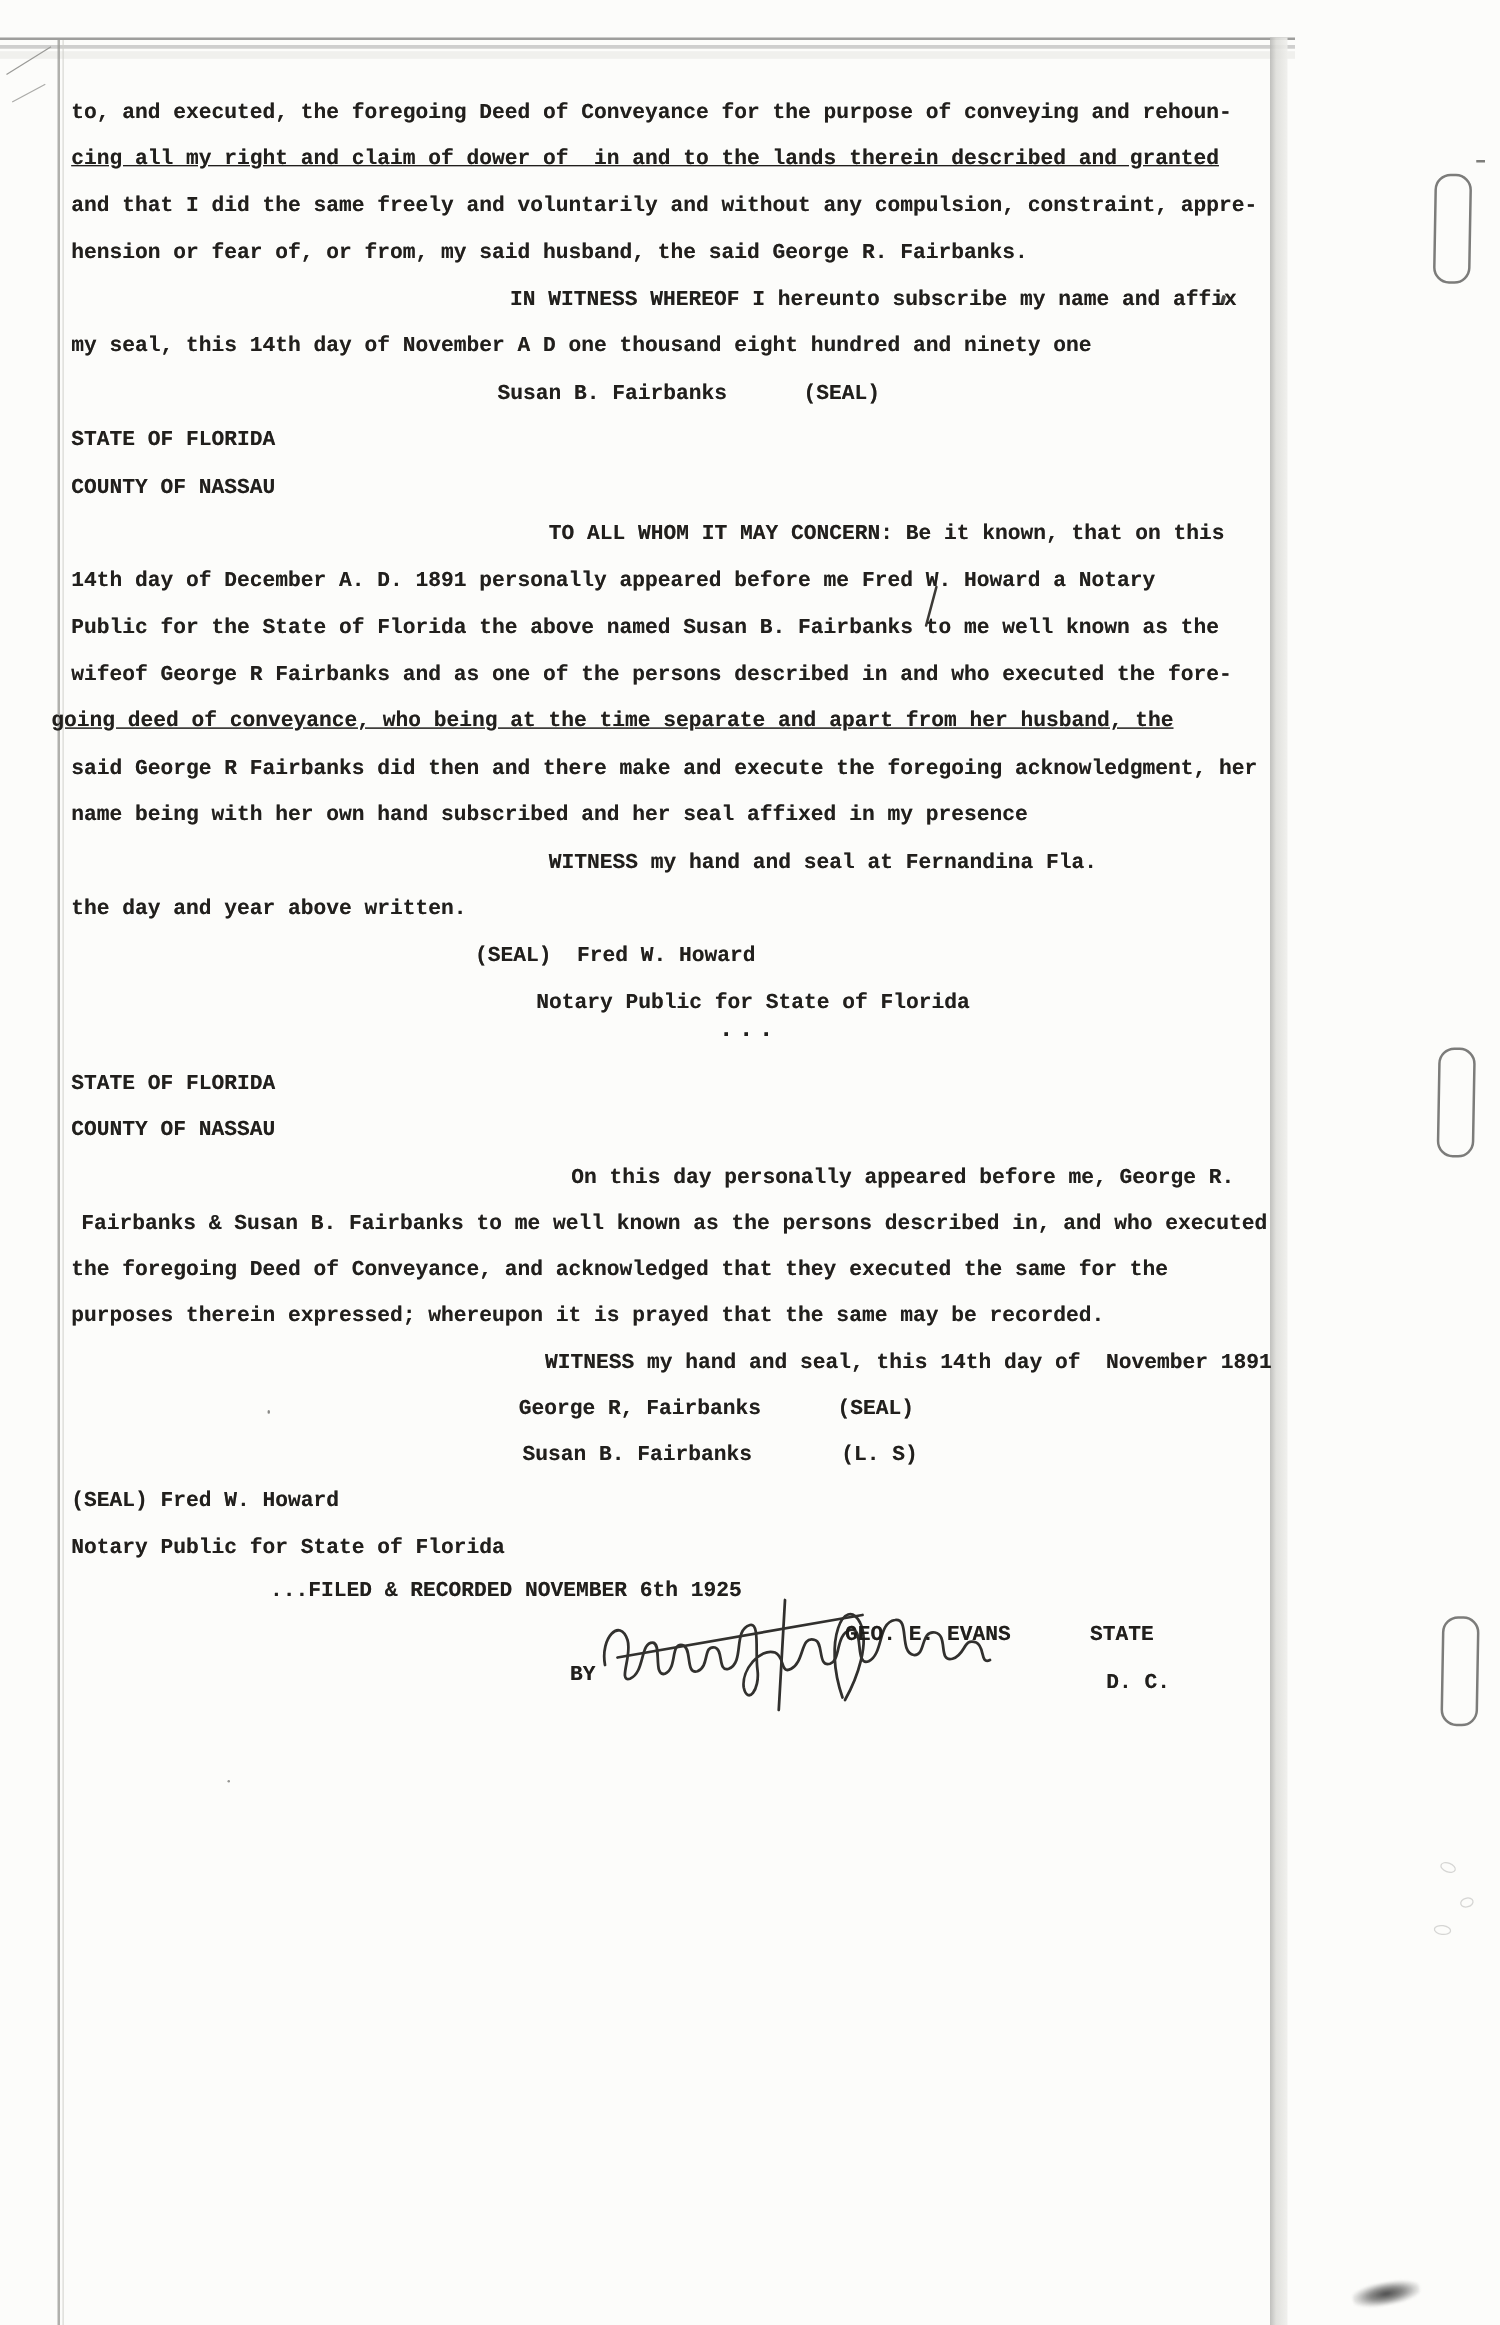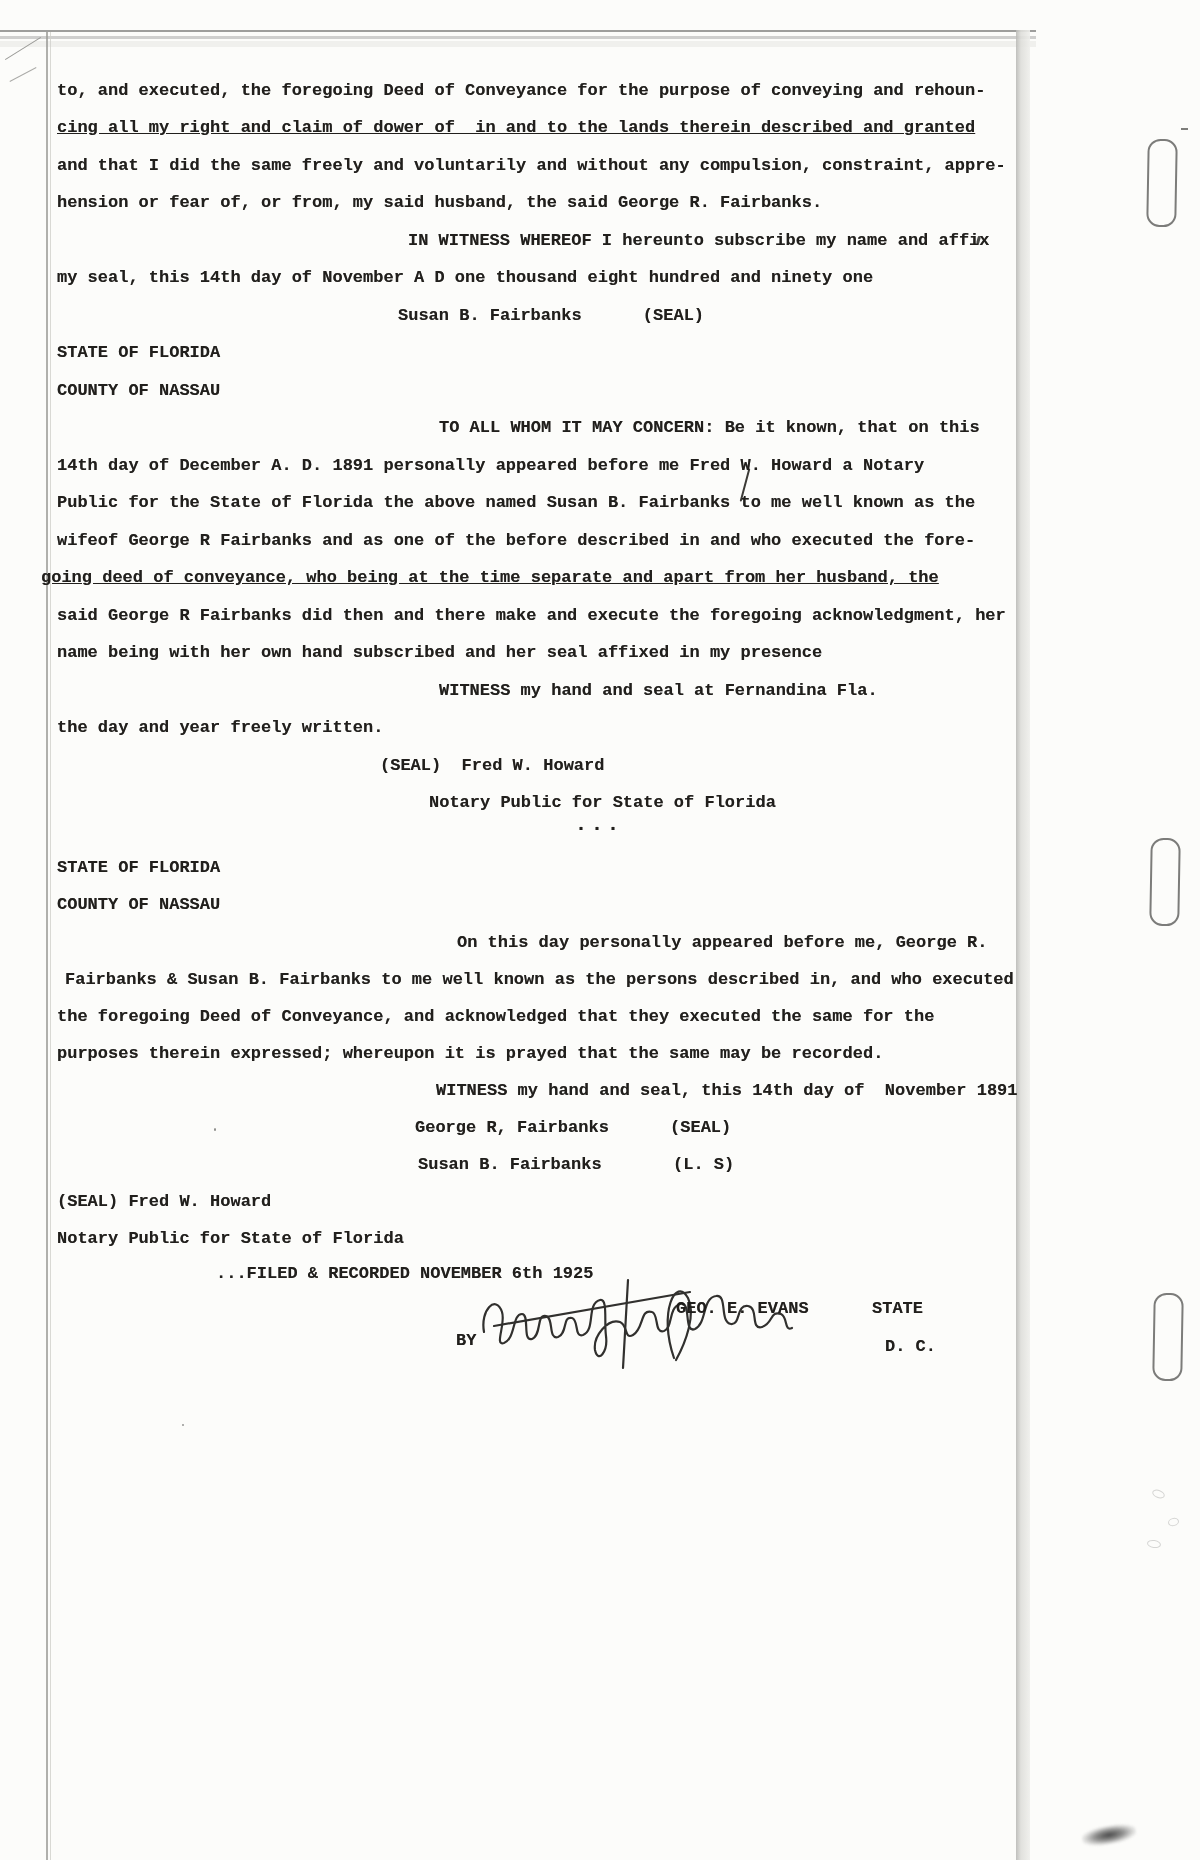--- a/index.html
+++ b/index.html
@@ -70,26 +70,26 @@
 <div class="tl" style="left:57px;top:155px;">and that I did the same freely and voluntarily and without any compulsion, constraint, appre-</div>
 <div class="tl" style="left:57px;top:192px;">hension or fear of, or from, my said husband, the said George R. Fairbanks.</div>
 <div class="tl" style="left:408px;top:230px;">IN WITNESS WHEREOF I hereunto subscribe my name and affix</div>
 <div class="tl" style="left:57px;top:267px;">my seal, this 14th day of November A D one thousand eight hundred and ninety one</div>
 <div class="tl" style="left:398px;top:305px;">Susan B. Fairbanks      (SEAL)</div>
 <div class="tl" style="left:57px;top:342px;">STATE OF FLORIDA</div>
 <div class="tl" style="left:57px;top:380px;">COUNTY OF NASSAU</div>
 <div class="tl" style="left:439px;top:417px;">TO ALL WHOM IT MAY CONCERN: Be it known, that on this</div>
 <div class="tl" style="left:57px;top:455px;">14th day of December A. D. 1891 personally appeared before me Fred W. Howard a Notary</div>
 <div class="tl" style="left:57px;top:492px;">Public for the State of Florida the above named Susan B. Fairbanks to me well known as the</div>
-<div class="tl" style="left:57px;top:530px;">wifeof George R Fairbanks and as one of the before described in and who executed the fore-</div>
+<div class="tl" style="left:57px;top:530px;">wifeof George R Fairbanks and as one of the persons described in and who executed the fore-</div>
 <div class="tl" style="left:41px;top:567px;text-decoration:underline;">going deed of conveyance, who being at the time separate and apart from her husband, the</div>
 <div class="tl" style="left:57px;top:605px;">said George R Fairbanks did then and there make and execute the foregoing acknowledgment, her</div>
 <div class="tl" style="left:57px;top:642px;">name being with her own hand subscribed and her seal affixed in my presence</div>
 <div class="tl" style="left:439px;top:680px;">WITNESS my hand and seal at Fernandina Fla.</div>
-<div class="tl" style="left:57px;top:717px;">the day and year freely written.</div>
+<div class="tl" style="left:57px;top:717px;">the day and year above written.</div>
 <div class="tl" style="left:380px;top:755px;">(SEAL)  Fred W. Howard</div>
 <div class="tl" style="left:429px;top:792px;">Notary Public for State of Florida</div>
 <div class="tl dots" style="left:575px;top:814px;">...</div>
 <div class="tl" style="left:57px;top:857px;">STATE OF FLORIDA</div>
 <div class="tl" style="left:57px;top:894px;">COUNTY OF NASSAU</div>
 <div class="tl" style="left:457px;top:932px;">On this day personally appeared before me, George R.</div>
 <div class="tl" style="left:65px;top:969px;">Fairbanks &amp; Susan B. Fairbanks to me well known as the persons described in, and who executed</div>
 <div class="tl" style="left:57px;top:1006px;">the foregoing Deed of Conveyance, and acknowledged that they executed the same for the</div>
 <div class="tl" style="left:57px;top:1043px;">purposes therein expressed; whereupon it is prayed that the same may be recorded.</div>
 <div class="tl" style="left:436px;top:1080px;">WITNESS my hand and seal, this 14th day of  November 1891</div>

